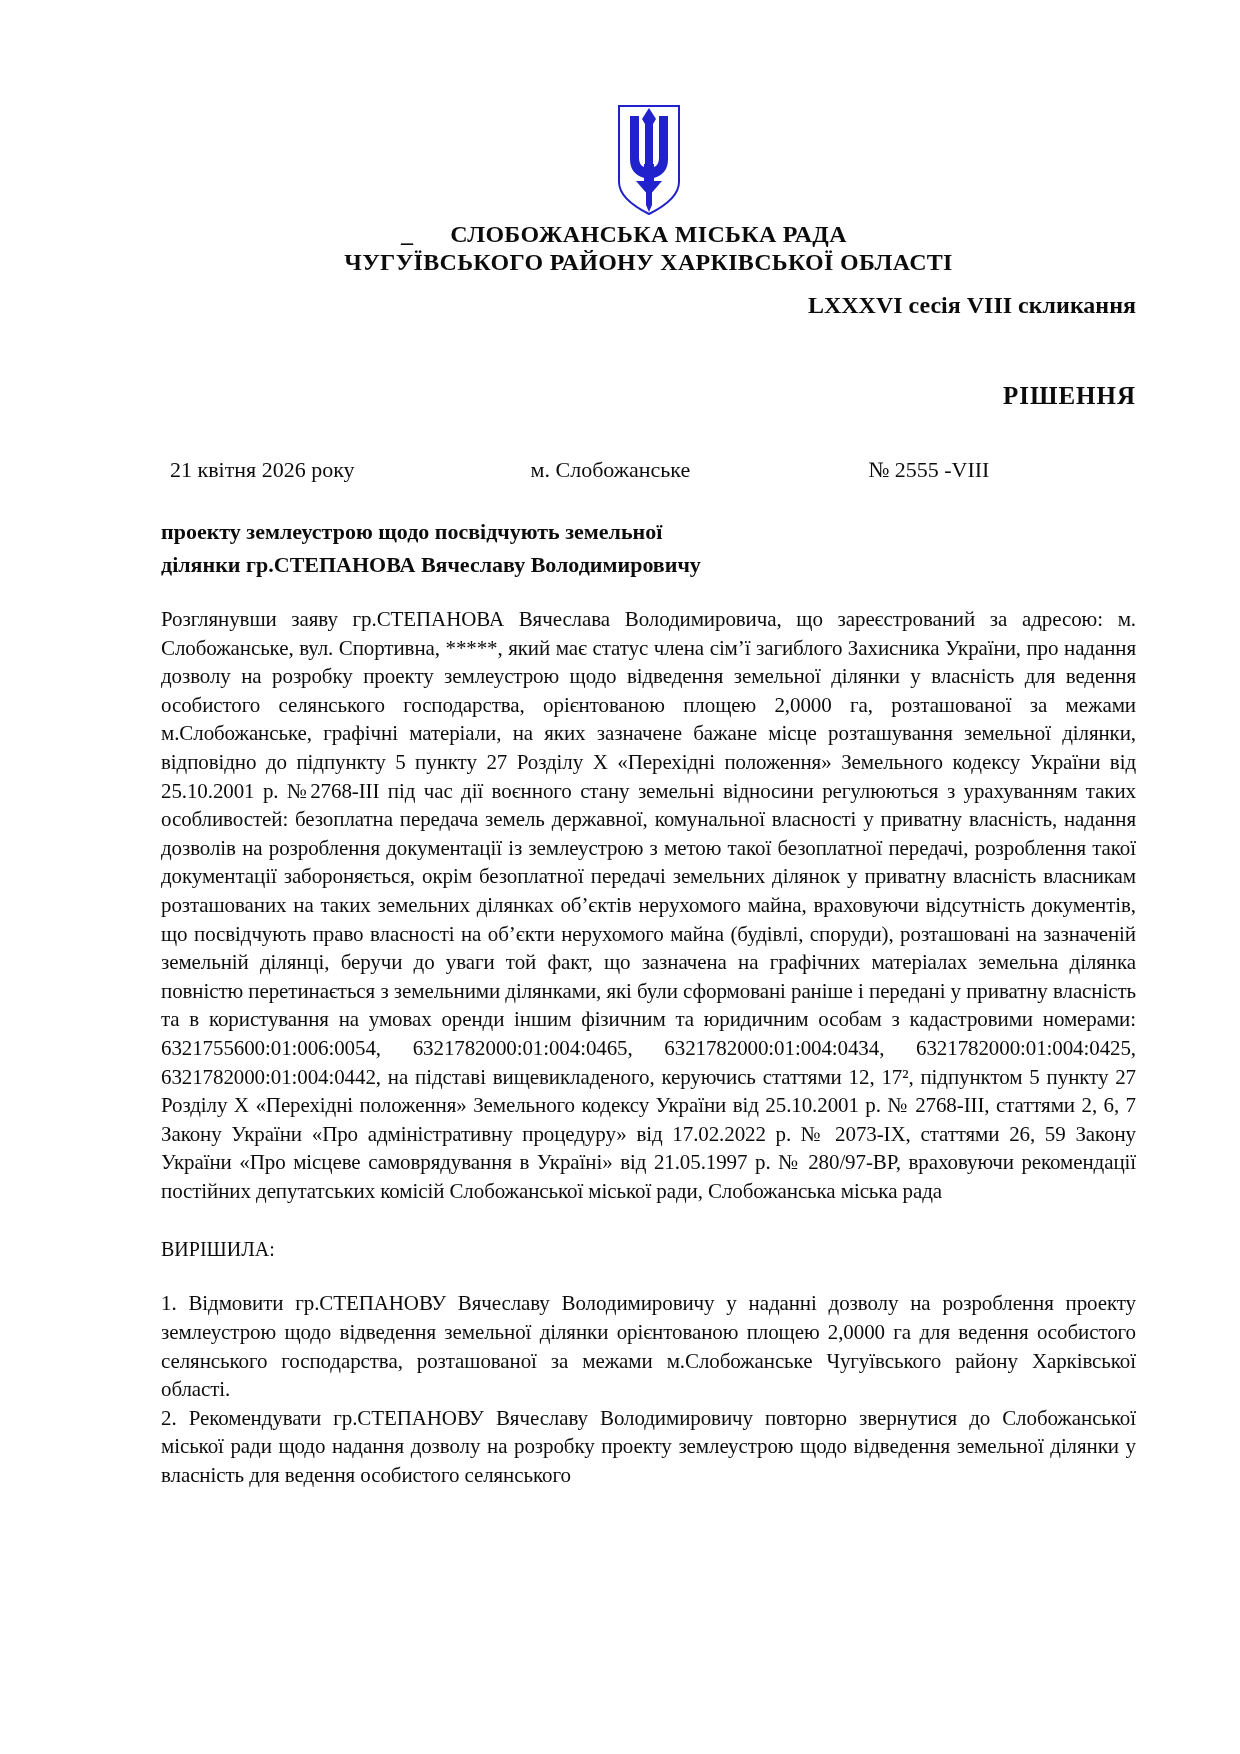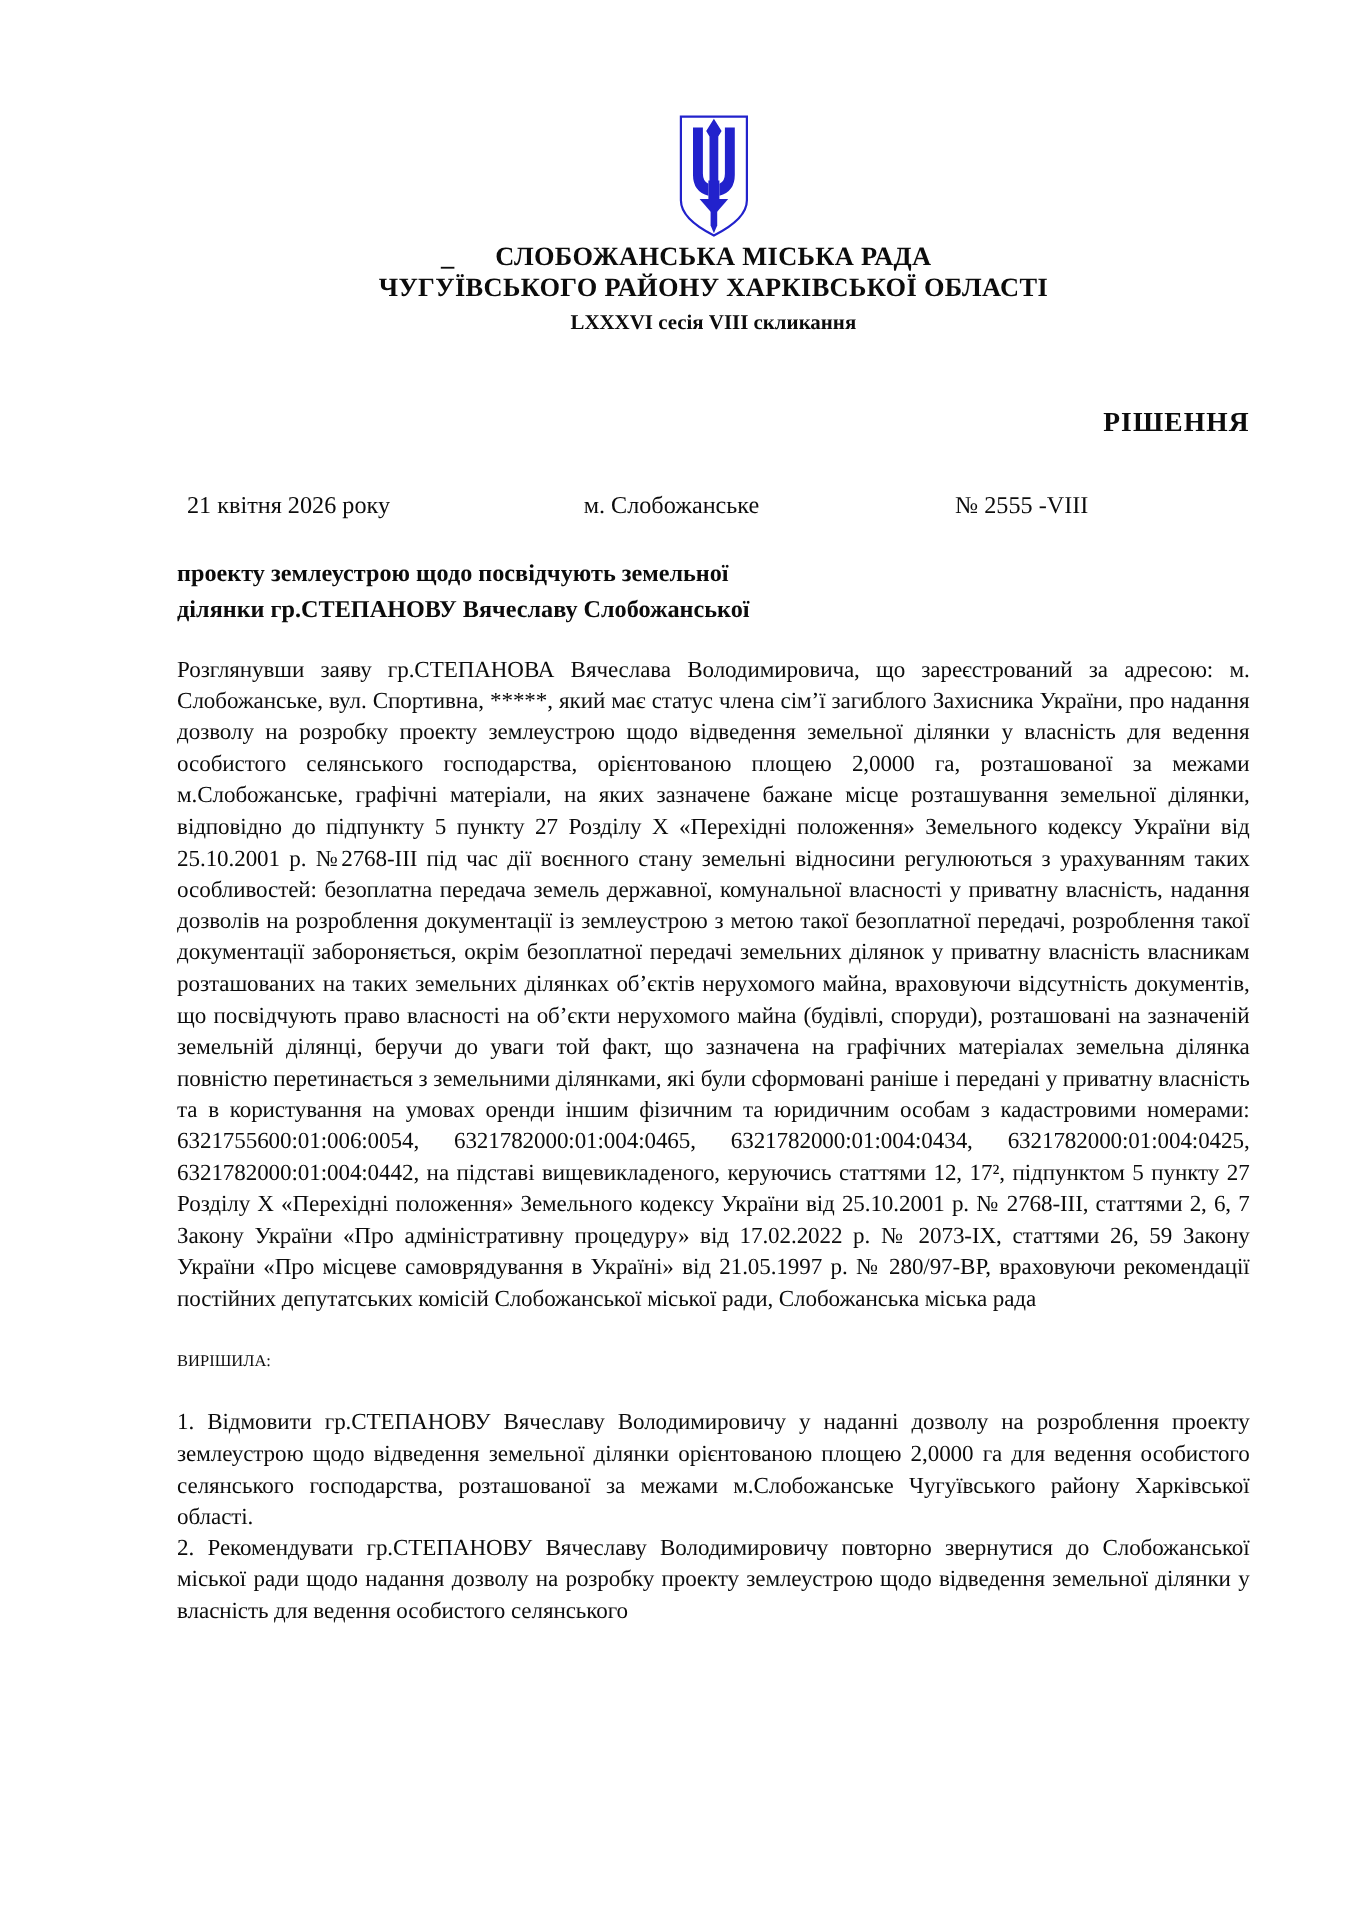--- a/index.html
+++ b/index.html
@@ -10,34 +10,34 @@
     background:#ffffff;
     color:#0c0c0c;
     font-family:"Liberation Serif","DejaVu Serif",serif;
     box-sizing:border-box;
     padding:104px 104px 0 161px;
     overflow:hidden;
   }
   .emblem{display:flex;justify-content:center;margin:0 0 4px 0;}
   .emblem svg{width:72px;height:112px;display:block;}
   .org-line{font-weight:bold;font-size:24px;line-height:28px;text-align:center;letter-spacing:.3px;}
-  .session-line{font-weight:bold;font-size:19px;line-height:26px;text-align:center;margin-top:5px;}
+  .session-line{font-weight:bold;font-size:24px;line-height:26px;text-align:right;margin-top:16px;}
   .doc-title{font-weight:bold;font-size:25px;text-align:right;margin-top:64px;letter-spacing:1px;}
   .dateline{display:flex;margin-top:46px;font-size:22px;line-height:27px;gap:28px;}
   .dl-date{margin-left:9px;white-space:nowrap;}
   .dl-place{margin-left:148px;white-space:nowrap;}
   .dl-number{margin-left:150px;white-space:nowrap;}
   .subject{margin-top:32px;font-weight:bold;font-size:22px;line-height:33px;}
   .body-par{
     margin:24px 0 0 0;
     font-size:21px;line-height:28.6px;
     text-align:justify;text-justify:inter-word;
     letter-spacing:-0.1px;
   }
-  .resolved{margin-top:30px;font-size:15px;line-height:28px;}
+  .resolved{margin-top:30px;font-size:20px;line-height:28px;}
   .items{margin-top:26px;}
   .item{
     margin:0;
     font-size:21px;line-height:28.6px;
     text-align:justify;text-justify:inter-word;
     letter-spacing:-0.1px;
   }
   .artifact{
     position:absolute;left:401px;top:222px;
     font-weight:bold;font-size:24px;line-height:24px;
@@ -71,21 +71,21 @@
   <div class="doc-title">РІШЕННЯ</div>
 
   <div class="dateline">
     <span class="dl-date">21 квітня 2026 року</span>
     <span class="dl-place">м. Слобожанське</span>
     <span class="dl-number">№ 2555 -VIII</span>
   </div>
 
   <div class="subject">
     <div>проекту землеустрою щодо посвідчують земельної</div>
-    <div>ділянки гр.СТЕПАНОВУ Вячеславу Слобожанської</div>
+    <div>ділянки гр.СТЕПАНОВА Вячеславу Володимировичу</div>
   </div>
 
   <p class="body-par">Розглянувши заяву гр.СТЕПАНОВА Вячеслава Володимировича, що зареєстрований за адресою: м. Слобожанське, вул. Спортивна, *****, який має статус члена сім’ї загиблого Захисника України, про надання дозволу на розробку проекту землеустрою щодо відведення земельної ділянки у власність для ведення особистого селянського господарства, орієнтованою площею 2,0000 га, розташованої за межами м.Слобожанське, графічні матеріали, на яких зазначене бажане місце розташування земельної ділянки, відповідно до підпункту 5 пункту 27 Розділу X «Перехідні положення» Земельного кодексу України від 25.10.2001 р. №2768-III під час дії воєнного стану земельні відносини регулюються з урахуванням таких особливостей: безоплатна передача земель державної, комунальної власності у приватну власність, надання дозволів на розроблення документації із землеустрою з метою такої безоплатної передачі, розроблення такої документації забороняється, окрім безоплатної передачі земельних ділянок у приватну власність власникам розташованих на таких земельних ділянках об’єктів нерухомого майна, враховуючи відсутність документів, що посвідчують право власності на об’єкти нерухомого майна (будівлі, споруди), розташовані на зазначеній земельній ділянці, беручи до уваги той факт, що зазначена на графічних матеріалах земельна ділянка повністю перетинається з земельними ділянками, які були сформовані раніше і передані у приватну власність та в користування на умовах оренди іншим фізичним та юридичним особам з кадастровими номерами: 6321755600:01:006:0054, 6321782000:01:004:0465, 6321782000:01:004:0434, 6321782000:01:004:0425, 6321782000:01:004:0442, на підставі вищевикладеного, керуючись статтями 12, 17², підпунктом 5 пункту 27 Розділу X «Перехідні положення» Земельного кодексу України від 25.10.2001 р. № 2768-III, статтями 2, 6, 7 Закону України «Про адміністративну процедуру» від 17.02.2022 р. № 2073-IX, статтями 26, 59 Закону України «Про місцеве самоврядування в Україні» від 21.05.1997 р. № 280/97-ВР, враховуючи рекомендації постійних депутатських комісій Слобожанської міської ради, Слобожанська міська рада</p>
 
   <div class="resolved">ВИРІШИЛА:</div>
 
   <div class="items">
     <p class="item">1. Відмовити гр.СТЕПАНОВУ Вячеславу Володимировичу у наданні дозволу на розроблення проекту землеустрою щодо відведення земельної ділянки орієнтованою площею 2,0000 га для ведення особистого селянського господарства, розташованої за межами м.Слобожанське Чугуївського району Харківської області.</p>
     <p class="item">2. Рекомендувати гр.СТЕПАНОВУ Вячеславу Володимировичу повторно звернутися до Слобожанської міської ради щодо надання дозволу на розробку проекту землеустрою щодо відведення земельної ділянки у власність для ведення особистого селянського</p>
   </div>

